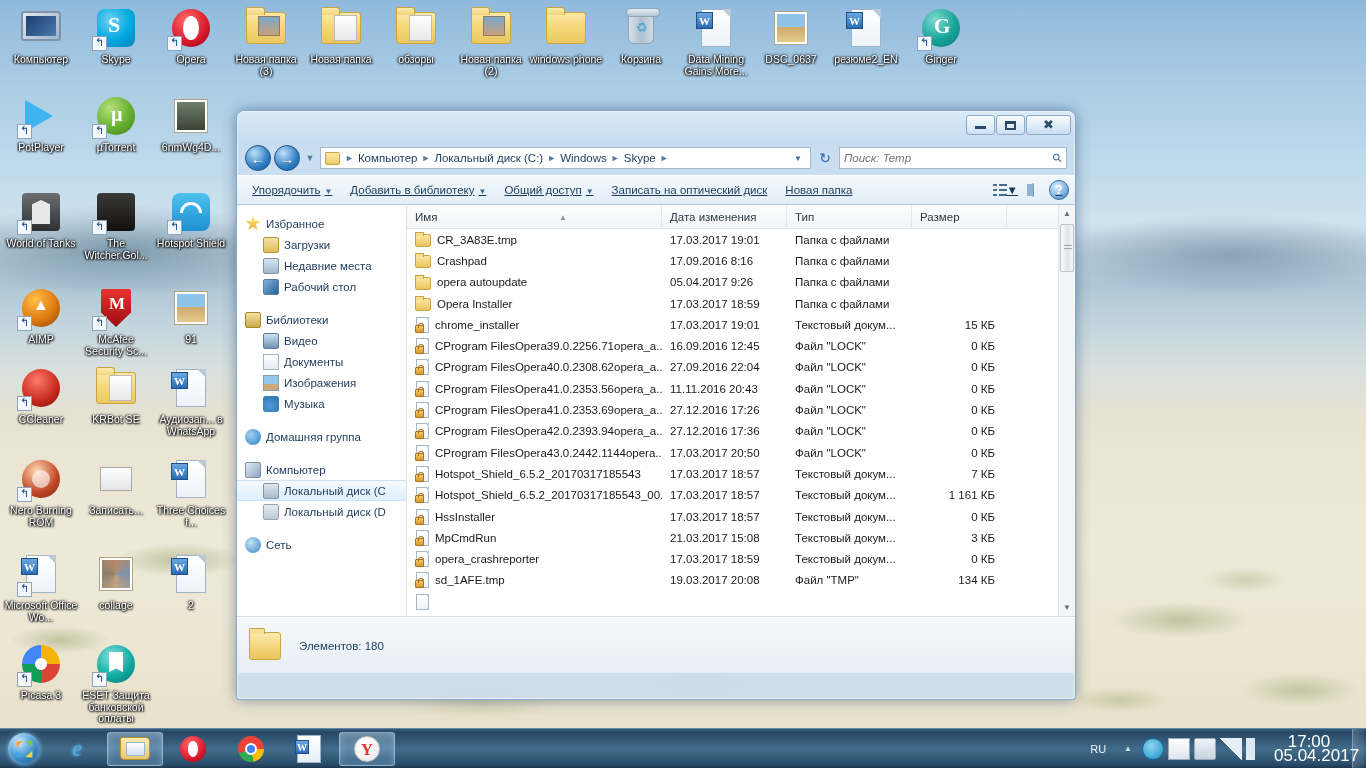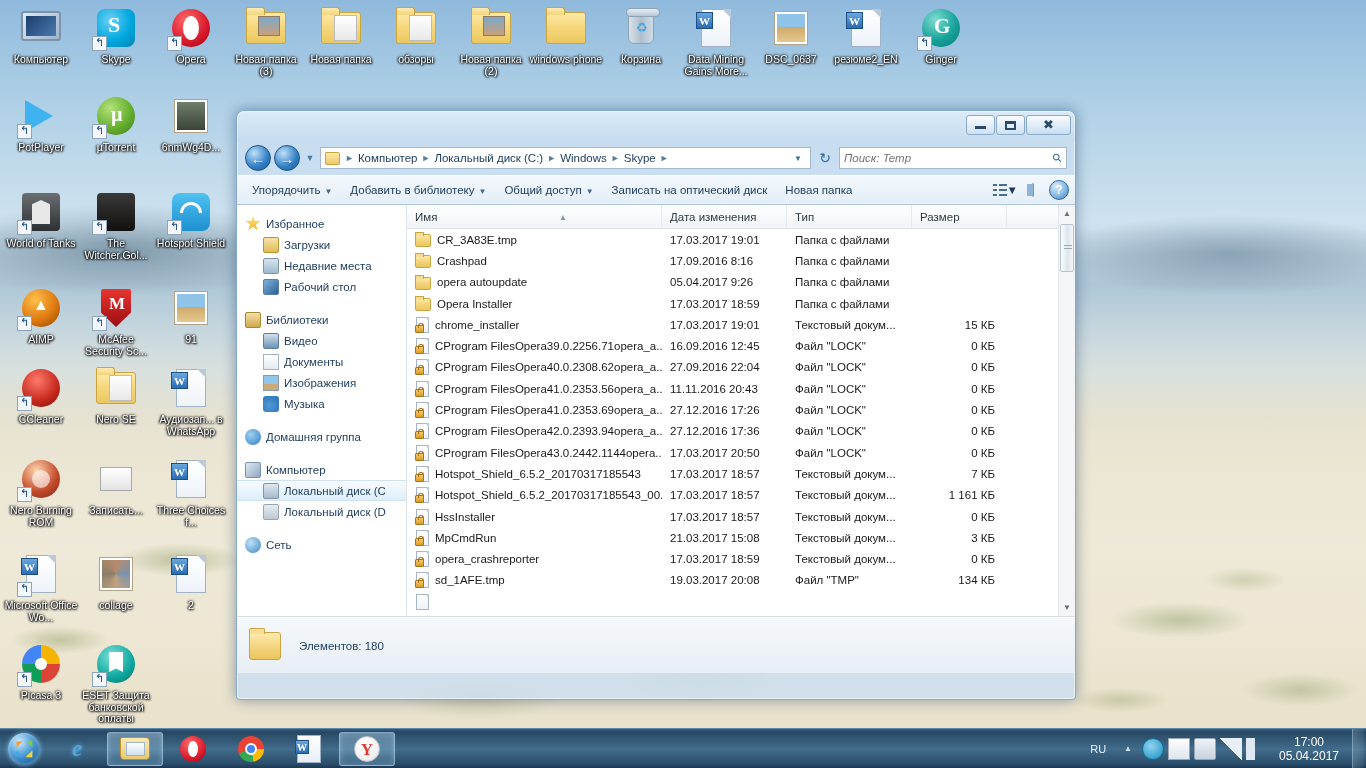--- a/index.html
+++ b/index.html
@@ -182,21 +182,21 @@
   .searchbox input {
     border:0; outline:0; flex:1; font-size: 11.5px; font-style: italic; color:#6b6b6b;
     font-family: "Liberation Sans", sans-serif; background: transparent; min-width: 0;
   }
   .searchbox .mag { color:#3b6f9e; font-size: 12px; transform: rotate(-45deg); }
 
   .cmdbar {
     height: 30px; display: flex; align-items: center; padding: 0 6px;
     background: linear-gradient(to bottom,#f3f8fc,#e3eef7);
     border-top: 1px solid #fff; border-bottom: 1px solid #b3c7d8;
-    font-size: 11.5px; color: #1b3a5c;
+    font-size: 11.5px; color: #1b3a5c; text-decoration: underline;
   }
   .cmd { padding: 4px 9px; border-radius: 3px; cursor: default; white-space: nowrap; }
   .cmd .ar { font-size: 8px; color:#44688c; margin-left: 4px; }
   .cmdbar .spacer { flex: 1; }
   .viewbtn { display:flex; align-items:center; padding: 3px 5px; cursor: default; }
   .viewglyph {
     width: 14px; height: 12px; position: relative;
   }
   .viewglyph span {
     position:absolute; left:0; width:4px; height:2px; background:#4a6e90;
@@ -356,21 +356,21 @@
     box-shadow: inset 0 0 6px rgba(200,235,255,.35);
   }
   .tray {
     margin-left: auto; display:flex; align-items:center; height: 40px; padding-right: 2px;
     font-size: 11px; color:#e8f2fa;
   }
   .tray .lang { padding: 0 10px; }
   .tray .chev { padding: 0 8px; font-size: 8px; color:#cfe2f2; cursor: default; }
   .tray .ti { width: 22px; height: 22px; margin: 0 2px; position: relative; cursor: default; }
   .clock {
-    width: 78px; text-align:center; line-height: 14px; font-size: 12px; color:#fff;
+    width: 78px; text-align:center; line-height: 14px; font-size: 17px; color:#fff;
     padding: 0 4px; cursor: default;
   }
   .showdesk {
     width: 12px; height: 40px; margin-left: 4px;
     background: linear-gradient(to right, rgba(255,255,255,.16), rgba(255,255,255,.06));
     border-left: 1px solid rgba(190,225,250,.45); cursor: default;
   }
 </style>
 </head>
 <body>
@@ -543,21 +543,21 @@
         <div class="gfx">
           <span class="ico-circle" style="background:radial-gradient(circle at 40% 30%,#ff7a6b,#c5281c 60%,#7d100a)"></span>
           <span class="shortcut-arrow"></span>
         </div>
         <div class="lbl">CCleaner</div>
       </div>
       <div class="dicon" style="left: 79px; top: 364px;">
         <div class="gfx">
           <span class="ico-folder open"></span>
         </div>
-        <div class="lbl">Nero SE</div>
+        <div class="lbl">KRBot SE</div>
       </div>
       <div class="dicon" style="left: 154px; top: 364px;">
         <div class="gfx">
           <span class="ico-doc"></span>
           <span class="ico-word-badge">W</span>
         </div>
         <div class="lbl">Аудиозап... в WhatsApp</div>
       </div>
       <div class="dicon" style="left: 4px; top: 455px;">
         <div class="gfx">

